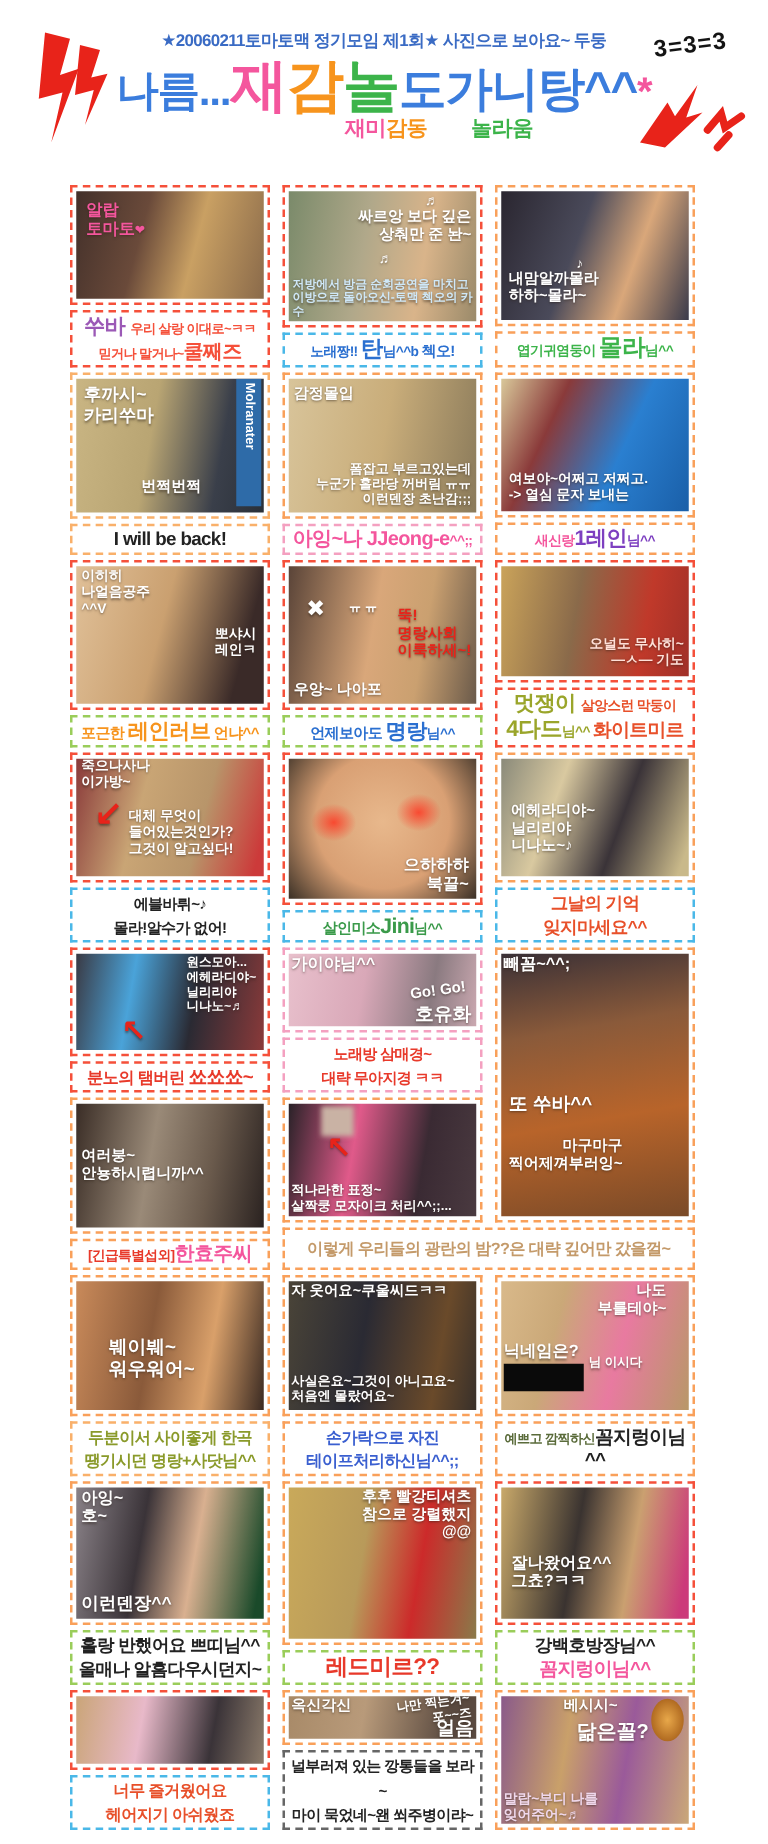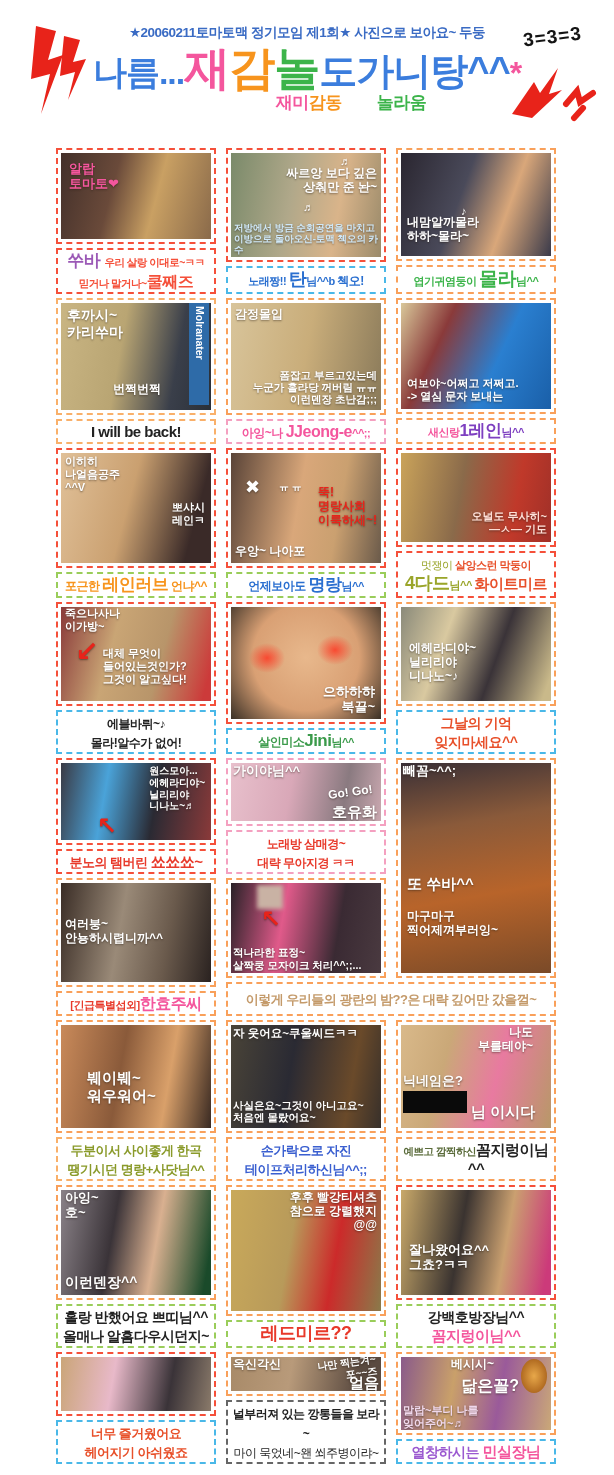--- a/index.html
+++ b/index.html
@@ -47,21 +47,21 @@
       <path d="M62 44 l11 -13 l3 11 l13 -9" stroke="#e8231a" stroke-width="6" fill="none" stroke-linecap="round"></path>
       <path d="M70 58 l9 -10" stroke="#e8231a" stroke-width="6" fill="none" stroke-linecap="round"></path>
     </svg>
     <div class="hdr-top">★20060211토마토맥 정기모임 제1회★ 사진으로 보아요~ 두둥</div>
     <div class="hdr-title" id="hdr-title"><span style="color: rgb(59, 125, 221); font-size: 34px;">나름...</span><span style="color: rgb(244, 86, 157); font-size: 46px;">재</span><span style="color: rgb(247, 148, 29); font-size: 46px;">감</span><span style="color: rgb(60, 180, 74); font-size: 46px;">놀</span><span style="color: rgb(59, 125, 221); font-size: 38px;"> 도가니탕^^</span><span style="color: rgb(244, 86, 157); font-size: 32px;">*</span></div>
     <div class="hdr-sub" id="hdr-sub"><span style="color: rgb(244, 86, 157); font-size: 17px;">재미</span><span style="color: rgb(247, 148, 29); font-size: 17px;">감동</span><span style="color: rgb(60, 180, 74); font-size: 17px; margin-left: 35px;">놀라움</span></div>
   </header>
   <main class="grid" id="photo-grid">
       <figure class="cell" style="grid-area: 1 / 1 / span 2;">
         <div class="photo" style="border-color: rgb(245, 80, 58);">
-          <div class="img" style="background: linear-gradient(105deg, rgb(67, 48, 42) 0%, rgb(106, 74, 58) 35%, rgb(201, 160, 99) 62%, rgb(138, 106, 74) 100%);">
+          <div class="img" style="background: linear-gradient(105deg, rgb(67, 48, 42) 0%, rgb(106, 74, 58) 35%, rgb(201, 160, 99) 62%, rgb(138, 106, 74) 100%); font-family: Liberation Mono, monospace;">
             <span class="ov" style="color: rgb(244, 86, 157); font-size: 13px; left: 8px; top: 8px;">알랍
 토마토❤</span>
           </div>
         </div>
         <figcaption class="cap" style="border-color: rgb(245, 80, 58);">
           <span class="capline"><span style="color: rgb(155, 89, 182); font-size: 17px; font-weight: bold;">쑤바 </span><span style="color: rgb(245, 80, 58); font-size: 10.5px; font-weight: bold;">우리 살랑 이대로~ㅋㅋ
 </span><span style="color: rgb(245, 80, 58); font-size: 10.5px; font-weight: bold;">믿거나 말거나~</span><span style="color: rgb(245, 80, 58); font-size: 16px; font-weight: bold;">쿨째즈</span></span>
         </figcaption>
       </figure>
       <figure class="cell" style="grid-area: 1 / 2 / span 2;">
@@ -108,21 +108,21 @@
       <figure class="cell" style="grid-area: 3 / 2 / span 2;">
         <div class="photo" style="border-color: rgb(249, 160, 90);">
           <div class="img" style="background: linear-gradient(100deg, rgb(216, 196, 154) 0%, rgb(201, 173, 122) 50%, rgb(138, 122, 90) 100%);">
             <span class="ov" style="color: rgb(255, 255, 255); font-size: 12px; left: 4px; top: 4px;">감정몰입</span>
             <span class="ov" style="color: rgb(255, 255, 255); font-size: 10.5px; right: 4px; bottom: 4px; text-align: right;">폼잡고 부르고있는데
 누군가 홀라당 꺼버림 ㅠㅠ
 이런덴장 초난감;;;</span>
           </div>
         </div>
         <figcaption class="cap" style="border-color: rgb(244, 160, 192);">
-          <span class="capline"><span style="color: rgb(244, 86, 157); font-size: 12px; font-weight: bold;">아잉~나 </span><span style="color: rgb(244, 86, 157); font-size: 16px; font-weight: bold;">JJeong-e</span><span style="color: rgb(244, 86, 157); font-size: 11px; font-weight: bold;">^^;;</span></span>
+          <span class="capline"><span style="color: rgb(244, 86, 157); font-size: 16px; font-weight: bold;">아잉~나 </span><span style="color: rgb(244, 86, 157); font-size: 16px; font-weight: bold;">JJeong-e</span><span style="color: rgb(244, 86, 157); font-size: 11px; font-weight: bold;">^^;;</span></span>
         </figcaption>
       </figure>
       <figure class="cell" style="grid-area: 3 / 3 / span 2;">
         <div class="photo" style="border-color: rgb(249, 160, 90);">
           <div class="img" style="background: linear-gradient(115deg, rgb(217, 200, 154) 0%, rgb(138, 58, 58) 28%, rgb(42, 127, 208) 62%, rgb(26, 95, 168) 100%);">
             <span class="ov" style="color: rgb(255, 255, 255); font-size: 11px; left: 6px; bottom: 6px;">여보야~어쩌고 저쩌고.
 -&gt; 열심 문자 보내는</span>
           </div>
         </div>
         <figcaption class="cap" style="border-color: rgb(249, 160, 90);">
@@ -159,21 +159,21 @@
         </figcaption>
       </figure>
       <figure class="cell" style="grid-area: 5 / 3 / span 2;">
         <div class="photo" style="border-color: rgb(245, 80, 58);">
           <div class="img" style="background: linear-gradient(100deg, rgb(202, 163, 90) 0%, rgb(138, 106, 74) 40%, rgb(192, 57, 42) 75%, rgb(160, 48, 40) 100%);">
             <span class="ov" style="color: rgb(255, 224, 216); font-size: 11px; right: 4px; bottom: 6px; text-align: right;">오널도 무사히~
 —ㅅ— 기도</span>
           </div>
         </div>
         <figcaption class="cap" style="border-color: rgb(245, 80, 58);">
-          <span class="capline"><span style="color: rgb(154, 165, 42); font-size: 11px; font-weight: normal;">멋쟁이 </span><span style="color: rgb(232, 80, 42); font-size: 11px; font-weight: bold;">살앙스런 막둥이
+          <span class="capline"><span style="color: rgb(154, 165, 42); font-size: 17px; font-weight: bold;">멋쟁이 </span><span style="color: rgb(232, 80, 42); font-size: 11px; font-weight: bold;">살앙스런 막둥이
 </span><span style="color: rgb(154, 165, 42); font-size: 18px; font-weight: bold;">4다드</span><span style="color: rgb(154, 165, 42); font-size: 11px; font-weight: bold;">님^^ </span><span style="color: rgb(232, 80, 42); font-size: 15px; font-weight: bold;">화이트미르</span></span>
         </figcaption>
       </figure>
       <figure class="cell" style="grid-area: 7 / 1 / span 2;">
         <div class="photo" style="border-color: rgb(245, 80, 58);">
           <div class="img" style="background: linear-gradient(105deg, rgb(138, 58, 58) 0%, rgb(201, 165, 117) 35%, rgb(184, 149, 106) 65%, rgb(204, 58, 58) 95%);">
             <span class="ov" style="color: rgb(255, 255, 255); font-size: 11px; left: 4px; top: 0px;">죽으나사나
 이가방~</span>
             <span class="ov" style="color: rgb(232, 35, 26); font-size: 28px; left: 14px; top: 28px;">↙</span>
             <span class="ov" style="color: rgb(255, 255, 255); font-size: 11px; left: 42px; top: 40px;">대체 무엇이
@@ -233,21 +233,21 @@
             <span class="ov" style="color: rgb(255, 255, 255); font-size: 12px; right: 8px; top: 22px; transform: rotate(-8deg);">Go! Go!</span>
             <span class="ov" style="color: rgb(255, 255, 255); font-size: 15px; right: 4px; top: 40px;">호유화</span>
           </div>
         </div>
         <figcaption class="cap" style="border-color: rgb(244, 160, 192);">
           <span class="capline"><span style="color: rgb(232, 57, 42); font-size: 12px; font-weight: bold;">노래방 삼매경~
 </span><span style="color: rgb(232, 57, 42); font-size: 12px; font-weight: bold;">대략 무아지경 ㅋㅋ</span></span>
         </figcaption>
       </figure>
       <figure class="cell" style="grid-area: 9 / 3 / span 3;">
-        <div class="photo" style="border-color: rgb(249, 160, 90);">
+        <div class="photo" style="border-color: rgb(249, 160, 90); text-align: right;">
           <div class="img" style="background: linear-gradient(170deg, rgb(58, 48, 54) 0%, rgb(138, 90, 58) 30%, rgb(184, 100, 42) 62%, rgb(122, 74, 40) 100%);">
             <span class="ov" style="color: rgb(255, 255, 255); font-size: 13px; left: 2px; top: 0px;">빼꼼~^^;</span>
             <span class="ov" style="color: rgb(255, 255, 255); font-size: 15px; left: 6px; top: 112px;">또 쑤바^^</span>
             <span class="ov" style="color: rgb(255, 255, 255); font-size: 12px; left: 6px; top: 146px;">마구마구
 찍어제껴부러잉~</span>
           </div>
         </div>
       </figure>
       <figure class="cell" style="grid-area: 11 / 1 / span 2;">
         <div class="photo" style="border-color: rgb(249, 160, 90);">
@@ -300,21 +300,21 @@
 </span><span style="color: rgb(58, 95, 208); font-size: 13px; font-weight: bold;">테이프처리하신님^^;;</span></span>
         </figcaption>
       </figure>
       <figure class="cell" style="grid-area: 13 / 3 / span 2;">
         <div class="photo" style="border-color: rgb(249, 160, 90);">
           <div class="img" style="background: linear-gradient(105deg, rgb(217, 185, 138) 0%, rgb(202, 168, 120) 30%, rgb(232, 122, 160) 62%, rgb(184, 152, 104) 100%);">
             <span class="mark" style="background: rgb(10, 10, 10); width: 64px; height: 22px; left: 2px; top: 66px;"></span>
             <span class="ov" style="color: rgb(255, 255, 255); font-size: 12px; right: 18px; top: 0px; text-align: right;">나도
 부를테야~</span>
             <span class="ov" style="color: rgb(255, 255, 255); font-size: 13px; left: 2px; top: 48px;">닉네임은?</span>
-            <span class="ov" style="color: rgb(255, 255, 255); font-size: 15px; left: 70px; top: 78px;">님 이시다</span>
+            <span class="ov" style="color: rgb(255, 255, 255); font-size: 10px; left: 70px; top: 60px;">님 이시다</span>
           </div>
         </div>
         <figcaption class="cap" style="border-color: rgb(249, 160, 90);">
           <span class="capline"><span style="color: rgb(90, 107, 58); font-size: 10.5px; font-weight: bold;">예쁘고 깜찍하신</span><span style="color: rgb(34, 34, 34); font-size: 15px; font-weight: bold;">꼼지렁이님^^</span></span>
         </figcaption>
       </figure>
       <figure class="cell" style="grid-area: 15 / 1 / span 2;">
         <div class="photo" style="border-color: rgb(249, 160, 90);">
           <div class="img" style="background: linear-gradient(100deg, rgb(138, 130, 136) 0%, rgb(58, 51, 56) 35%, rgb(217, 176, 144) 62%, rgb(26, 74, 42) 95%);">
             <span class="ov" style="color: rgb(255, 255, 255); font-size: 13px; left: 4px; top: 0px;">아잉~
@@ -364,31 +364,28 @@
         <div class="photo" style="border-color: rgb(249, 160, 90);">
           <div class="img" style="background: linear-gradient(100deg, rgb(168, 138, 104) 0%, rgb(184, 154, 122) 40%, rgb(90, 74, 64) 85%);">
             <span class="ov" style="color: rgb(255, 255, 255); font-size: 12px; left: 2px; top: 0px;">옥신각신</span>
             <span class="ov" style="color: rgb(255, 255, 255); font-size: 10px; right: 4px; top: 0px; text-align: right; transform: rotate(-8deg);">나만 찍는겨~
 포~~즈</span>
             <span class="ov" style="color: rgb(255, 255, 255); font-size: 15px; right: 2px; bottom: 0px;">얼음</span>
           </div>
         </div>
         <figcaption class="cap" style="border-color: rgb(102, 102, 102);">
           <span class="capline"><span style="color: rgb(34, 34, 34); font-size: 12px; font-weight: bold;">널부러져 있는 깡통들을 보라~
-</span><span style="color: rgb(34, 34, 34); font-size: 12px; font-weight: normal;">마이 묵었네~왠 쐬주병이랴~</span></span>
+</span><span style="color: rgb(34, 34, 34); font-size: 12px; font-weight: bold;">마이 묵었네~왠 쐬주병이랴~</span></span>
         </figcaption>
       </figure>
       <figure class="cell" style="grid-area: 17 / 3 / span 2;">
         <div class="photo" style="border-color: rgb(249, 160, 90);">
           <div class="img" style="background: linear-gradient(100deg, rgb(138, 90, 138) 0%, rgb(201, 160, 106) 35%, rgb(154, 90, 154) 65%, rgb(202, 168, 120) 100%);">
             <span class="mark" style="background: radial-gradient(closest-side, rgb(232, 168, 74), rgb(176, 106, 32)); width: 26px; height: 34px; right: 4px; top: 2px; border-radius: 50%;"></span>
             <span class="ov" style="color: rgb(255, 255, 255); font-size: 12px; left: 50px; top: 0px;">베시시~</span>
             <span class="ov" style="color: rgb(255, 255, 255); font-size: 16px; right: 32px; top: 20px;">닮은꼴?</span>
             <span class="ov" style="color: rgb(240, 216, 236); font-size: 11px; left: 2px; bottom: 0px;">말랍~부디 나를
 잊어주어~♬</span>
           </div>
         </div>
-        <figcaption class="cap" style="border-color: rgb(74, 184, 232);">
-          <span class="capline"><span style="color: rgb(155, 89, 208); font-size: 14px; font-weight: bold;">열창하시는 </span><span style="color: rgb(244, 86, 157); font-size: 15px; font-weight: bold;">민실장님</span></span>
-        </figcaption>
       </figure>
     </main>
 </div>
 
 </body></html>

